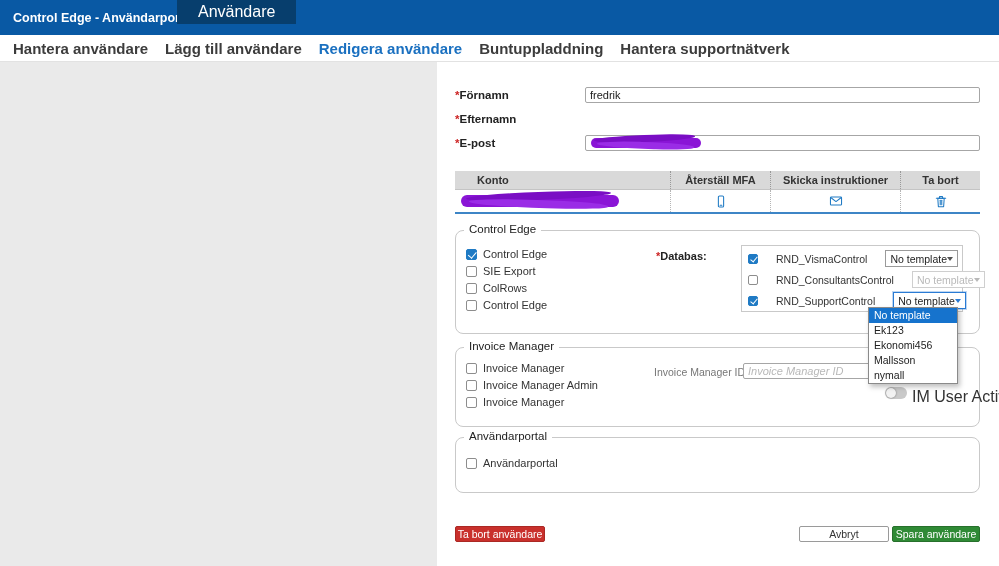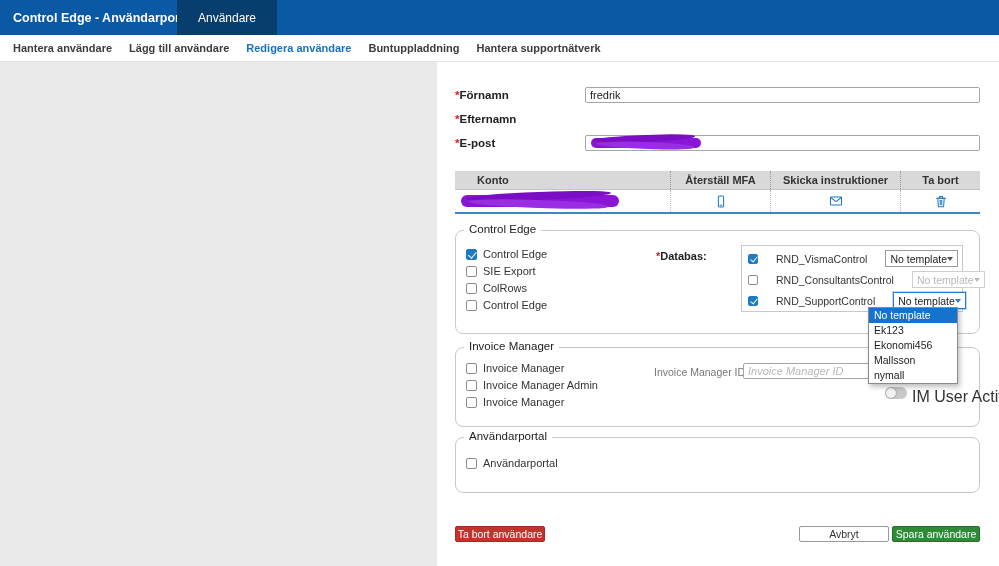--- a/index.html
+++ b/index.html
@@ -1,25 +1,25 @@
 <!DOCTYPE html>
 <html><head>
 <meta charset="utf-8">
 <style>
   html,body{margin:0;padding:0;background:#fff;}
   .screen{position:relative;width:999px;height:566px;font-family:"Liberation Sans",sans-serif;background:#eaeaea;overflow:hidden;}
 
   
   .topbar{position:absolute;left:0;top:0;width:100%;height:35px;background:#0959a4;}
   .topbar-title{position:absolute;left:13px;top:0;height:35px;display:flex;align-items:center;color:#fff;font-size:12.5px;font-weight:700;white-space:nowrap;}
-  .topbar-tab{position:absolute;left:177px;top:0;height:35px;padding:0 21px;background:#073e6d;color:#fff;font-size:12px;display:flex;align-items:center;cursor:pointer;white-space:nowrap;}
+  .topbar-tab{position:absolute;left:177px;top:0;height:24px;padding:0 21px;background:#073e6d;color:#fff;font-size:16px;display:flex;align-items:center;cursor:pointer;white-space:nowrap;}
 
   
   .navbar{position:absolute;left:0;top:35px;width:100%;height:27px;background:#fff;border-bottom:1px solid #e2e2e2;display:flex;align-items:center;gap:17px;padding-left:13px;box-sizing:border-box;}
-  .nav-item{font-size:11px;font-weight:700;color:#3c3c3c;cursor:pointer;white-space:nowrap;}
+  .nav-item{font-size:15px;font-weight:700;color:#3c3c3c;cursor:pointer;white-space:nowrap;}
   .nav-item.active{color:#1a70c0;}
 
   
   .panel{position:absolute;left:437px;top:62px;width:562px;height:504px;background:#fff;}
 
   .field-label{position:absolute;font-size:11.5px;font-weight:700;color:#222;white-space:nowrap;}
   .req{color:#cc2222;}
   .text-input{position:absolute;box-sizing:border-box;height:16px;border:1px solid #a6a6a6;border-radius:2px;background:#fff;font-family:inherit;font-size:11px;color:#222;padding:0 4px;outline:none;}
   .text-input::placeholder{color:#b8b8b8;font-style:italic;}
 

